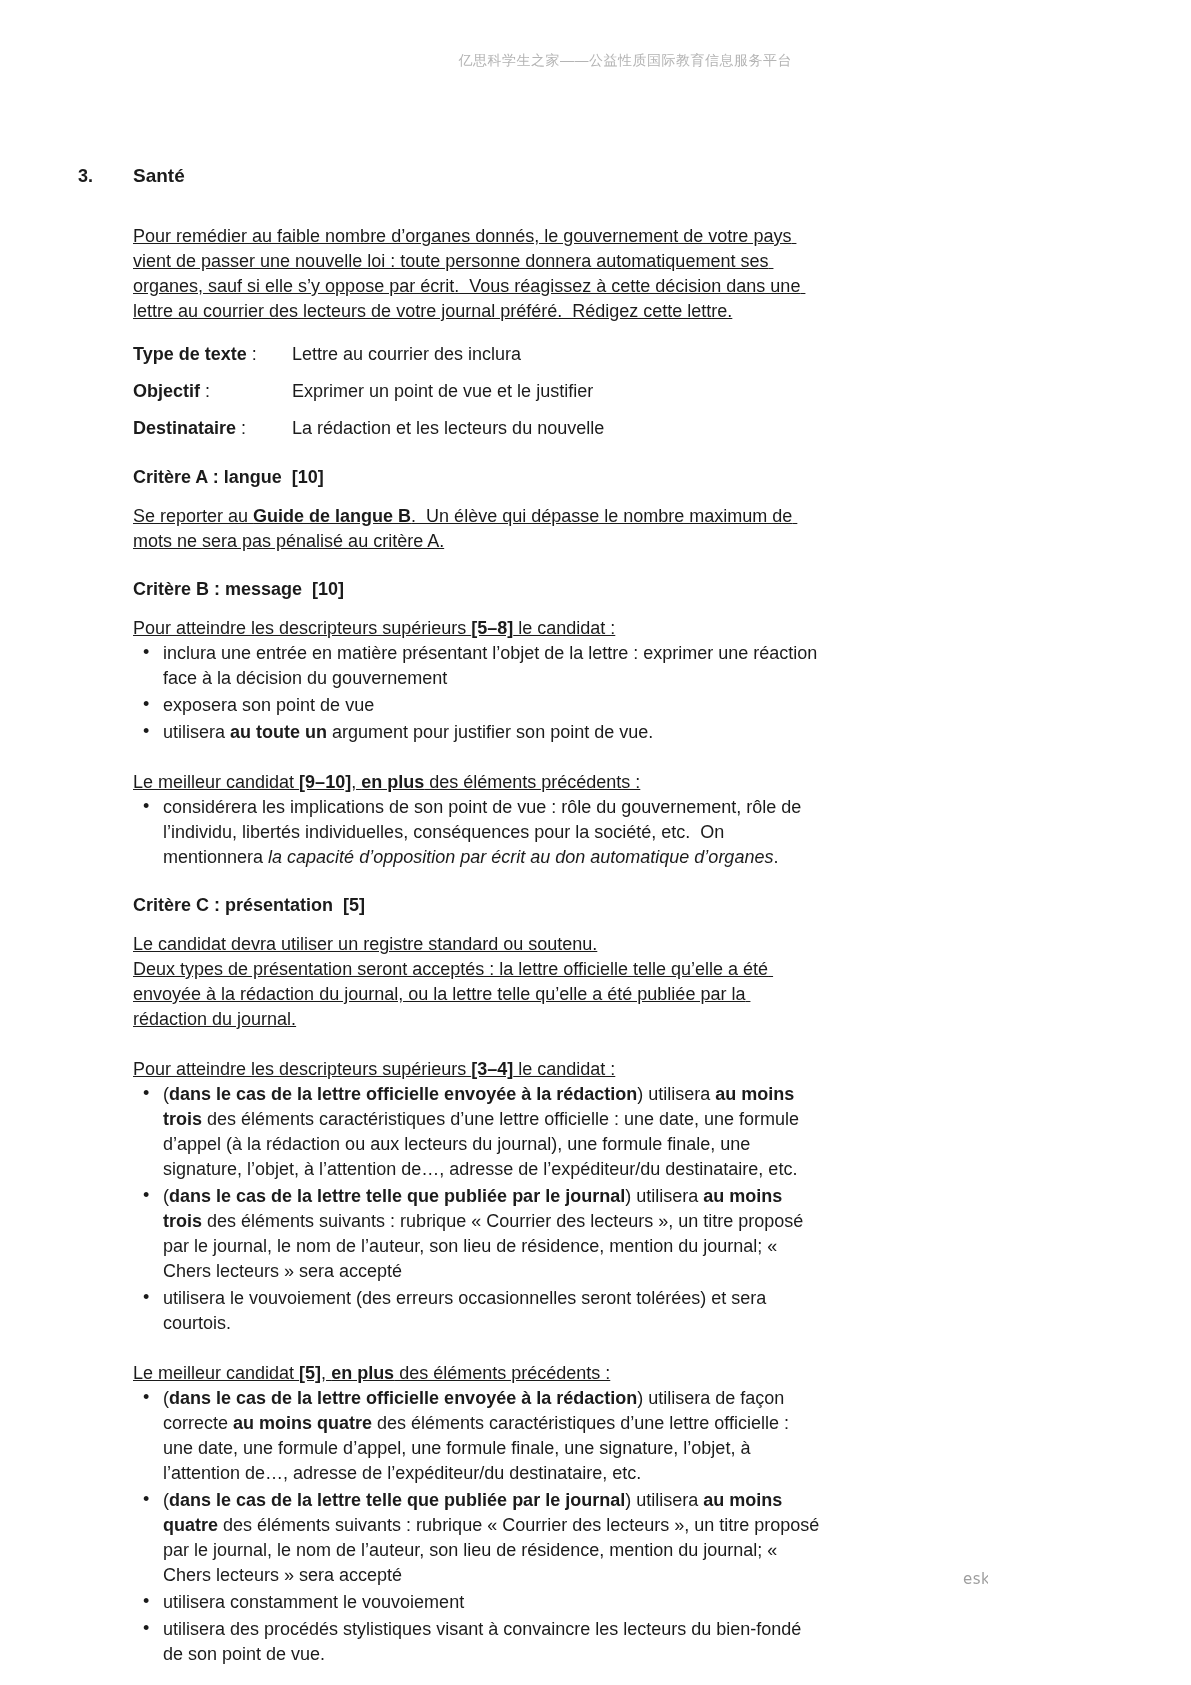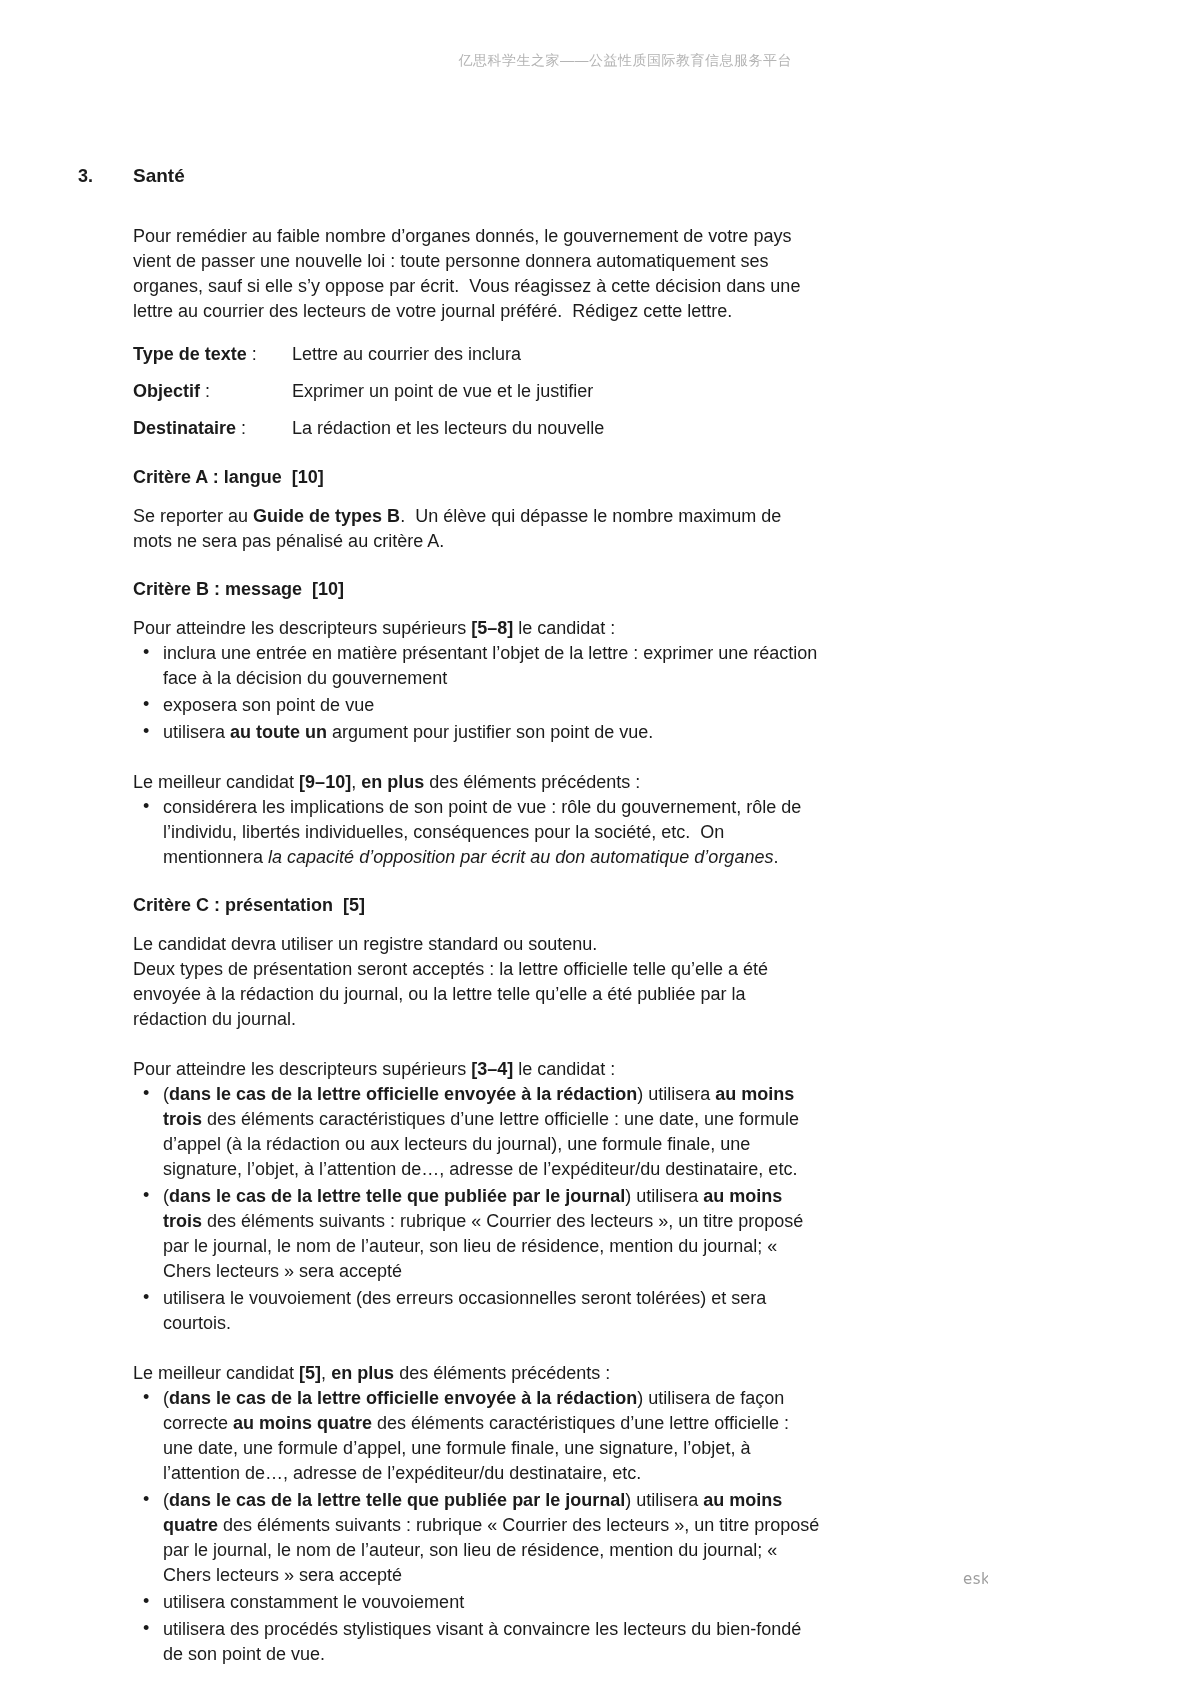--- a/index.html
+++ b/index.html
@@ -13,21 +13,21 @@
   }
   .header-note {
     position:absolute; top:52px; right:196px;
     font-size:14px; letter-spacing:0.5px;
     color:#b4b4b4;
   }
   .content { padding:0 164px 0 133px; }
   .task-row { position:relative; margin:165px 0 37px 0; }
   .task-num { position:absolute; left:-55px; top:1px; font-weight:bold; font-size:18px; }
   .task-title { font-weight:bold; font-size:19px; }
-  .para { font-size:18px; line-height:25px; margin:0 0 25px 0; white-space:pre-wrap; }
+  .para { font-size:18px; line-height:25px; margin:0 0 25px 0; white-space:pre-wrap;text-decoration:underline; }
   .intro { margin-bottom:18px; }
   .tight { margin-bottom:0; }
   .gap-top { margin-top:25px; }
   .meta { margin:0 0 26px 0; }
   .meta-row { font-size:18px; line-height:25px; margin:0 0 12px 0; }
   .meta-label { display:inline-block; width:159px; white-space:pre; }
   .meta-label .lbl { font-weight:bold; }
   .crit-heading {
     font-size:18px; line-height:21px; font-weight:bold;
     margin:12px 0 16px 0; white-space:pre-wrap;
@@ -69,21 +69,21 @@
       </div>
       <div class="meta-row">
         <span class="meta-label"><span class="lbl">Objectif</span><span> :</span></span><span class="meta-value">Exprimer un point de vue et le justifier</span>
       </div>
       <div class="meta-row">
         <span class="meta-label"><span class="lbl">Destinataire</span><span> :</span></span><span class="meta-value">La rédaction et les lecteurs du nouvelle</span>
       </div>
     </div>
 
     <h2 class="crit-heading">Critère A : langue  [10]</h2>
-    <p class="para"><span>Se reporter au </span><span class="b">Guide de types B</span><span>.  Un élève qui dépasse le nombre maximum de mots ne sera pas pénalisé au critère A.</span></p>
+    <p class="para"><span>Se reporter au </span><span class="b">Guide de langue B</span><span>.  Un élève qui dépasse le nombre maximum de mots ne sera pas pénalisé au critère A.</span></p>
 
     <h2 class="crit-heading">Critère B : message  [10]</h2>
     <p class="para tight"><span>Pour atteindre les descripteurs supérieurs </span><span class="b">[5–8]</span><span> le candidat :</span></p>
     <ul class="bullets">
         <li><span>inclura une entrée en matière présentant l’objet de la lettre : exprimer une réaction face à la décision du gouvernement</span></li>
         <li><span>exposera son point de vue</span></li>
         <li><span>utilisera </span><span class="b">au toute un</span><span> argument pour justifier son point de vue.</span></li>
       </ul>
     <p class="para tight"><span>Le meilleur candidat </span><span class="b">[9–10]</span><span>, </span><span class="b">en plus</span><span> des éléments précédents :</span></p>
     <ul class="bullets">

